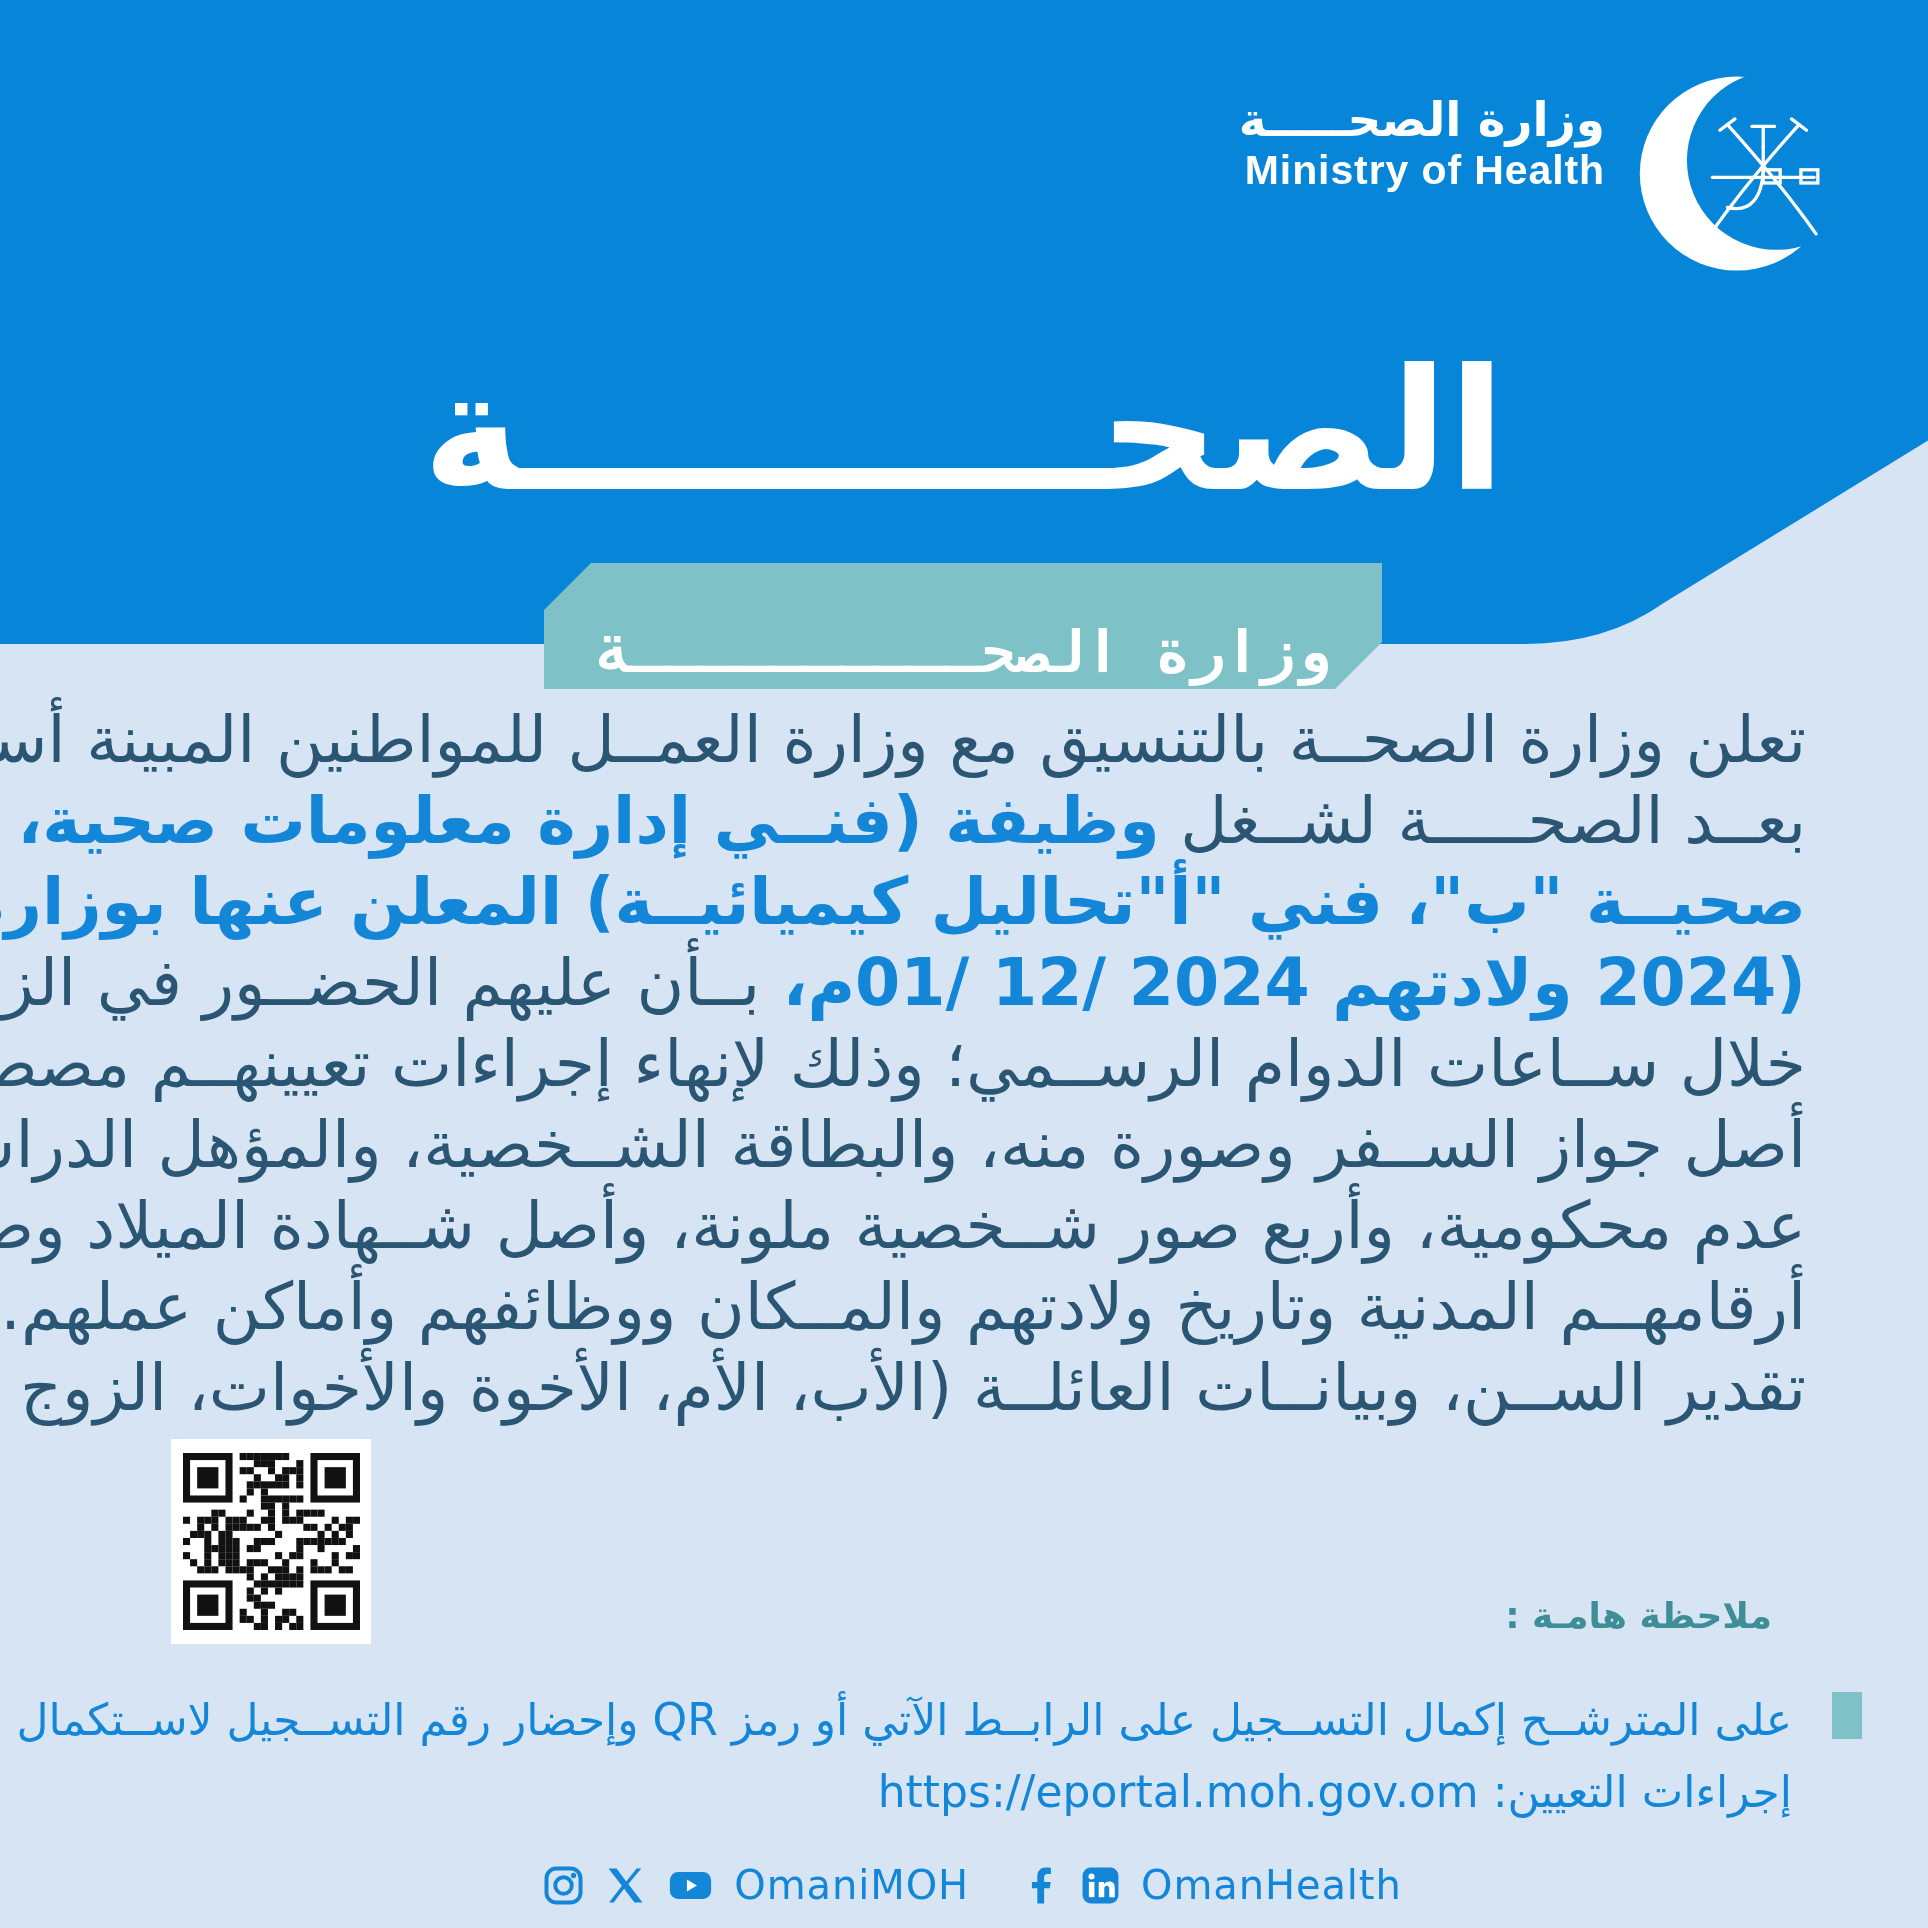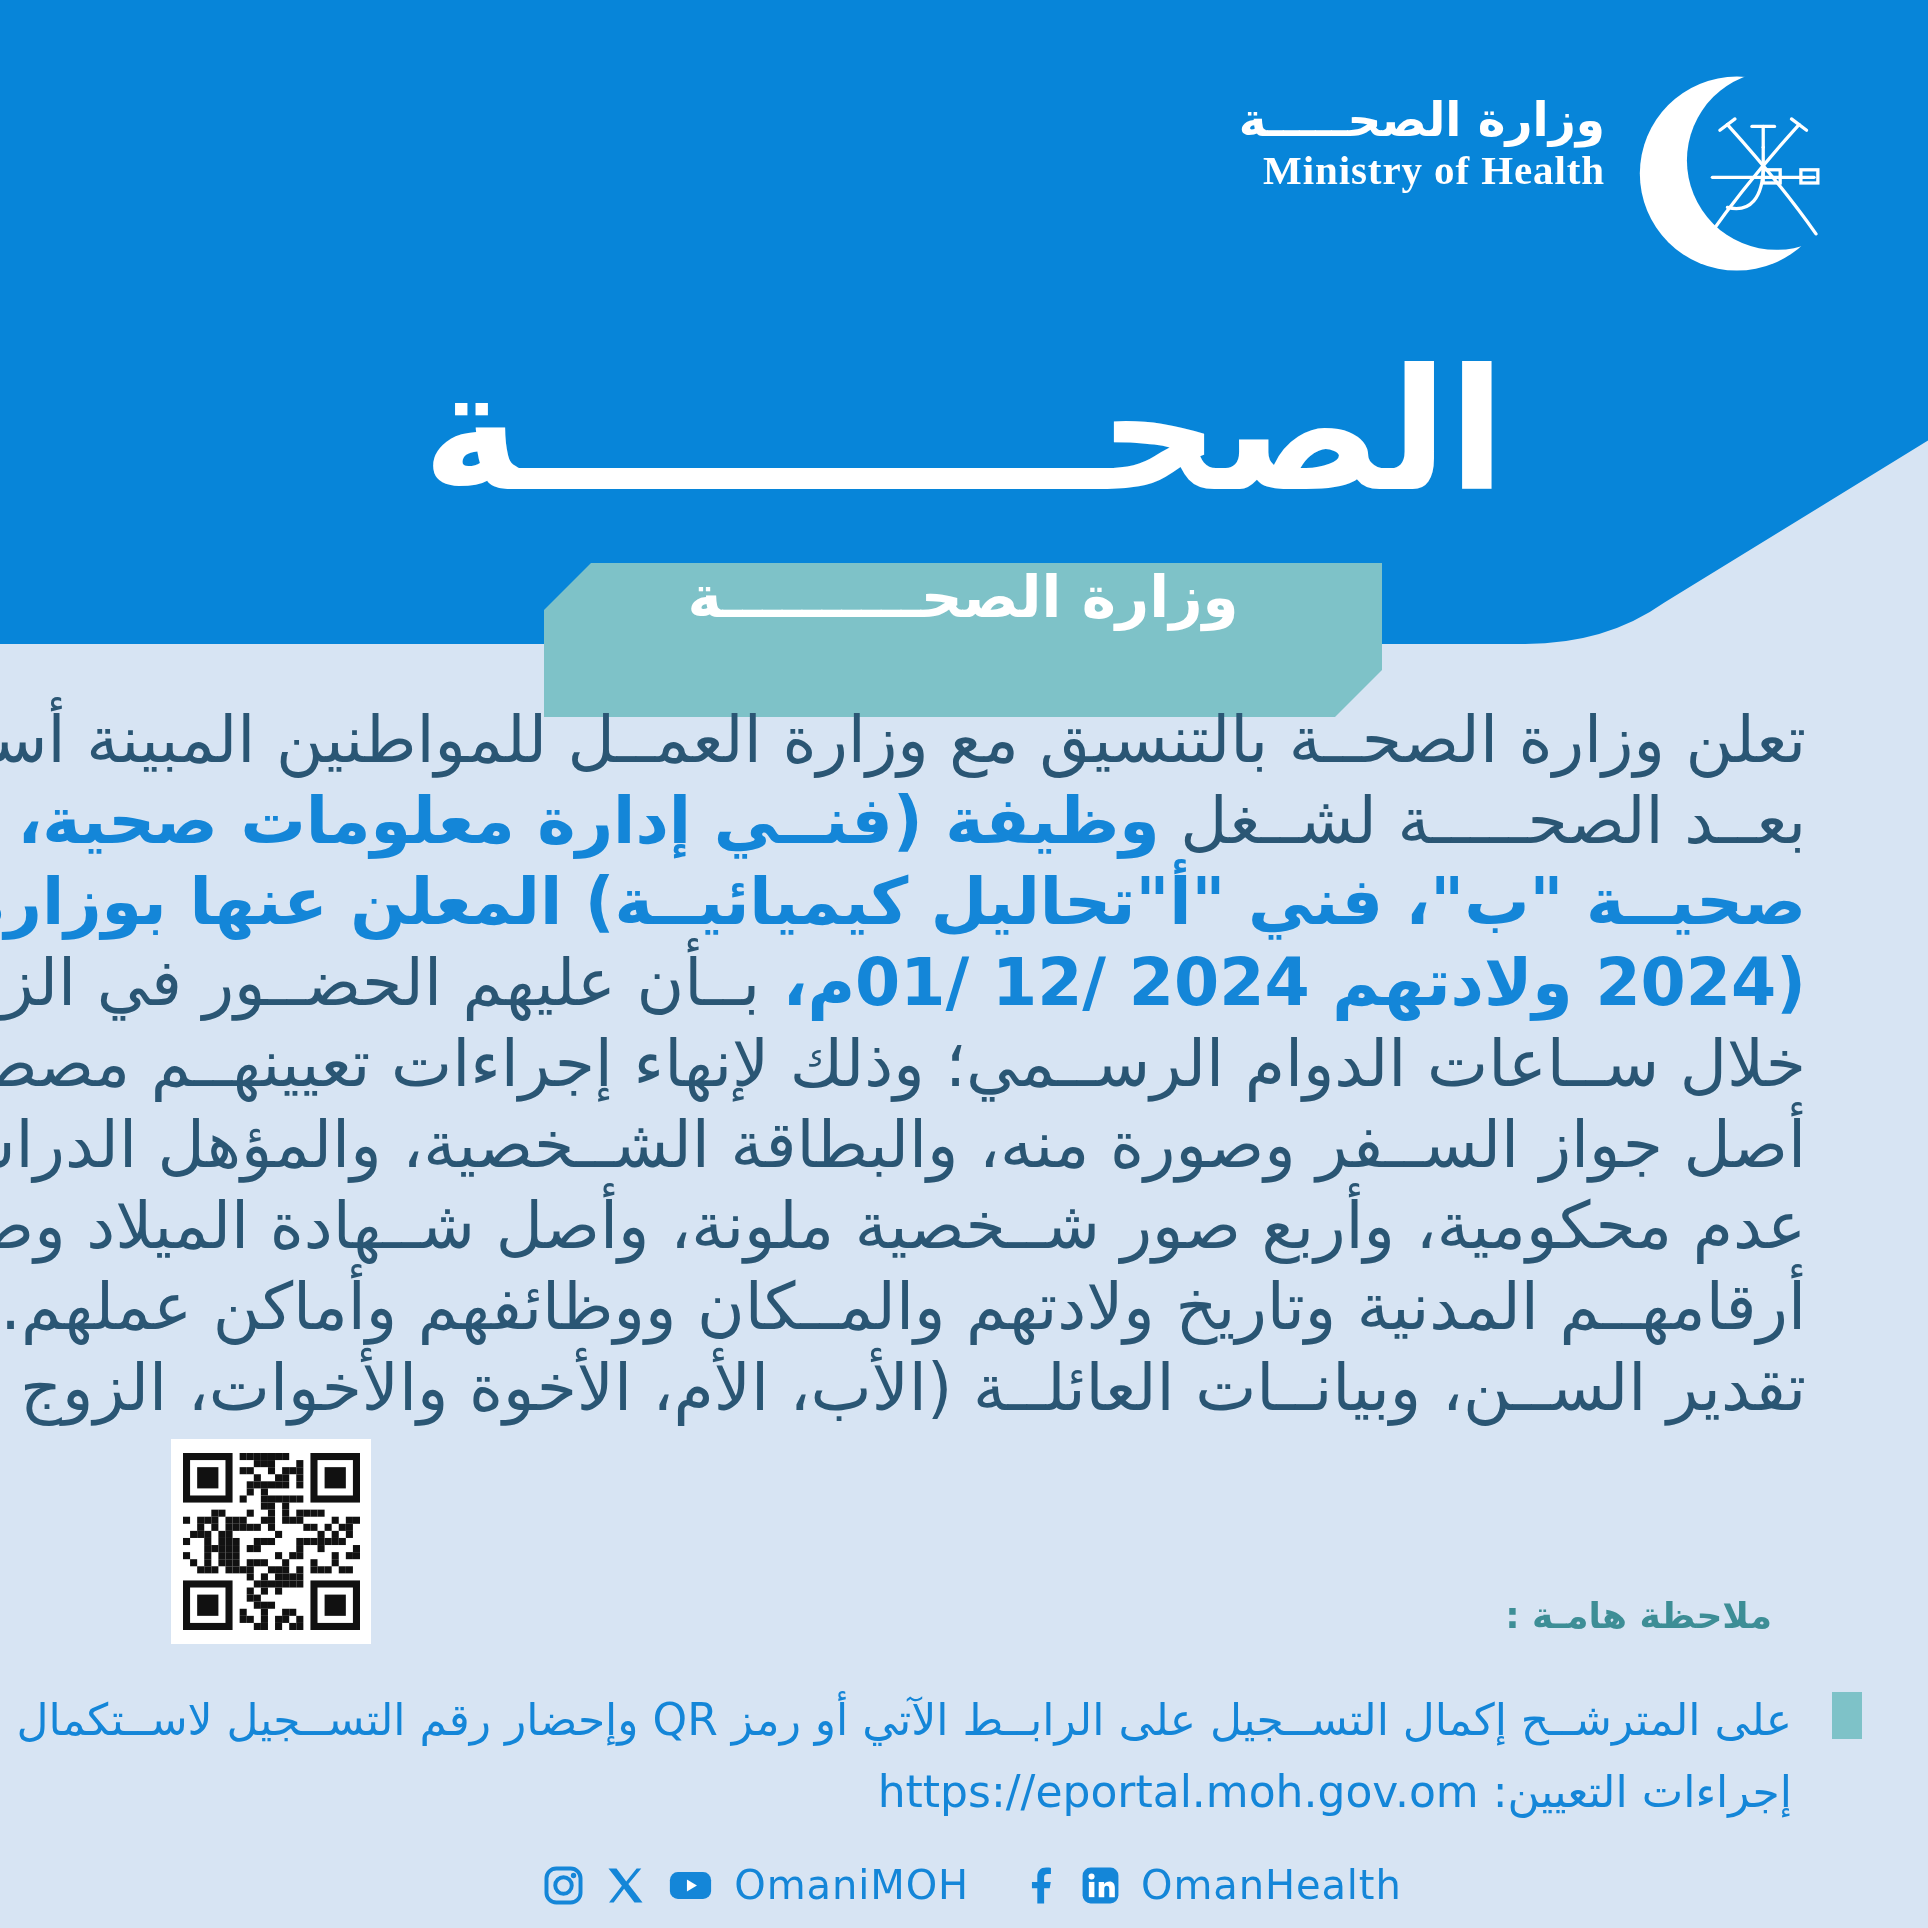--- a/index.html
+++ b/index.html
@@ -11,33 +11,33 @@
   .canvas{
     position:relative;width:1928px;height:1928px;overflow:hidden;
     background:var(--light,#d7e4f3);
   }
   
   .header-shape{position:absolute;left:0;top:0;}
   .logo-text{
     position:absolute;right:323px;top:94px;text-align:right;color:#fff;
   }
   .logo-ar{font-size:47px;font-weight:bold;line-height:1.1;}
-  .logo-en{font-family:Liberation Serif, serif;font-weight:bold;font-size:41px;line-height:1.2;letter-spacing:0.9px;}
+  .logo-en{font-family:Liberation Sans, sans-serif;font-weight:bold;font-size:41px;line-height:1.2;letter-spacing:0.9px;}
   .crescent{position:absolute;left:1637px;top:66px;}
   
   .hero-title{
     position:absolute;left:0;right:0;top:331px;text-align:center;
     color:#ffffff;font-size:168px;font-weight:bold;line-height:1.2;
     direction:rtl;
   }
   .banner{
-    position:absolute;left:544px;top:563px;width:838px;height:154px;
+    position:absolute;left:544px;top:563px;width:838px;height:126px;
     background:var(--teal,#7ec2c8);
     clip-path:polygon(47px 0,100% 0,100% calc(100% - 47px),calc(100% - 47px) 100%,0 100%,0 47px);
-    display:flex;align-items:flex-start;justify-content:center;
+    display:flex;align-items:flex-end;justify-content:center;font-family:Liberation Mono, monospace;
   }
   .banner-text{color:#fff;font-size:58px;font-weight:bold;direction:rtl;}
   
   .body-par{
     position:absolute;left:122px;top:699px;width:1684px;
     direction:rtl;font-size:65px;color:var(--navy,#2a5674);
   }
   .body-par .line{
     height:81px;line-height:81px;white-space:nowrap;
     text-align:justify;text-align-last:justify;

